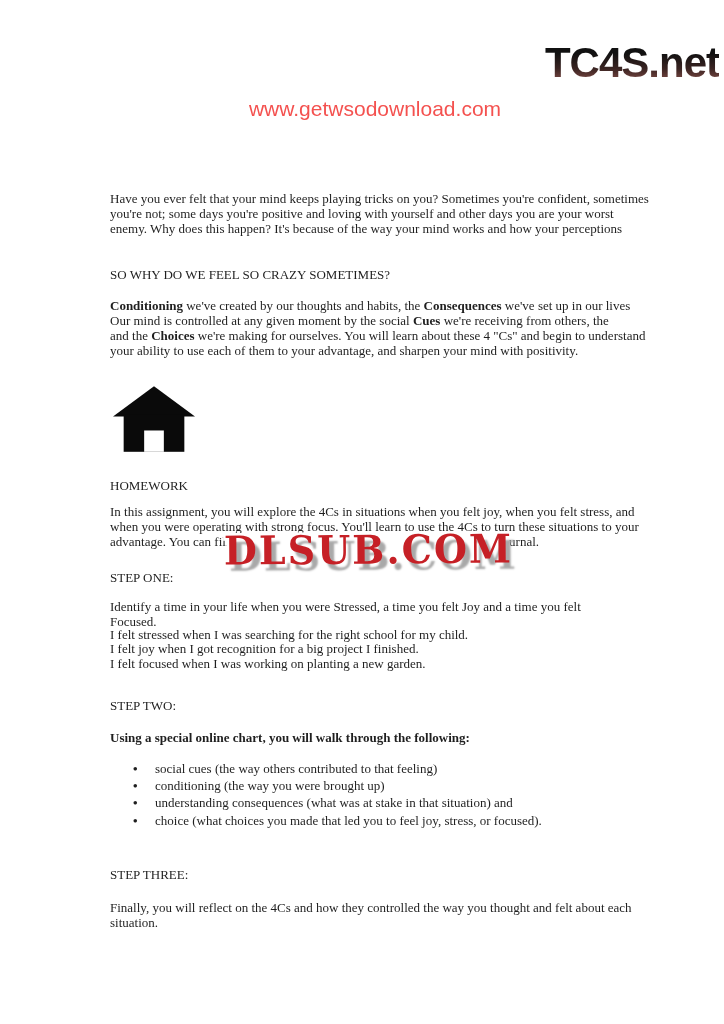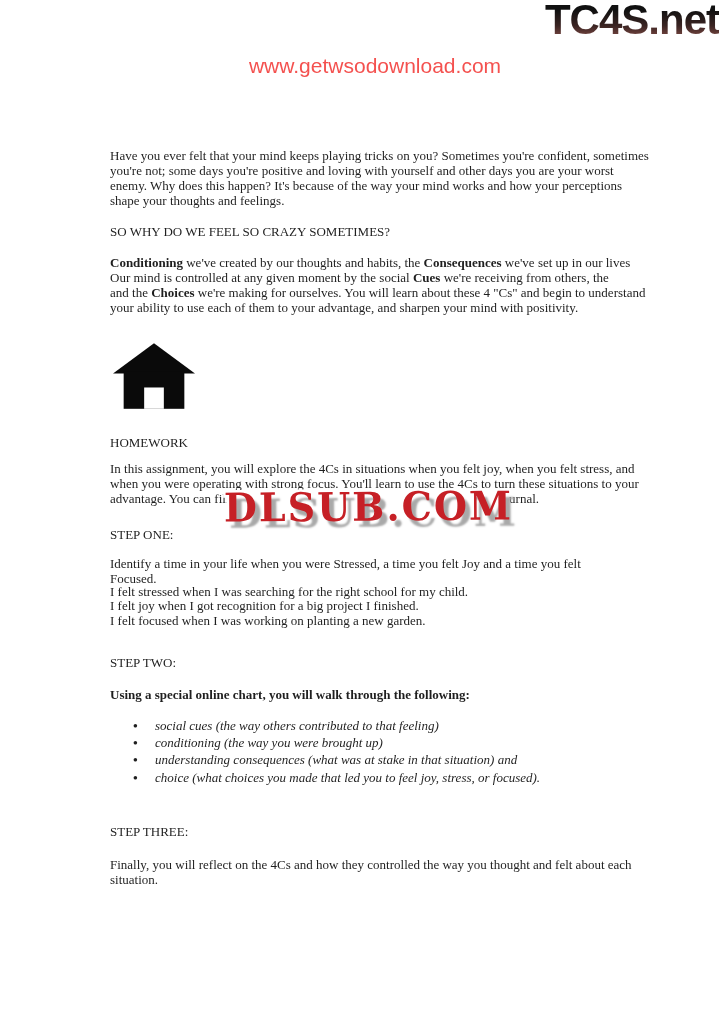--- a/index.html
+++ b/index.html
@@ -1,17 +1,17 @@
 <!DOCTYPE html>
 <html><head>
 <meta charset="utf-8">
 <style>
   html,body{margin:0;padding:0;background:#fff;}
   .page{position:relative;width:724px;height:884px;background:#ffffff;overflow:hidden;
-        font-family:"Liberation Serif",serif;color:#1f1f1f;}
+        font-family:"Liberation Serif",serif;color:#1f1f1f;margin-top:43px;}
   .abs{position:absolute;left:110px;width:514px;font-size:13px;line-height:15px;}
   .b{font-weight:bold;}
   .i{}
   .ln{white-space:nowrap;}
 
   
   .tc4s{position:absolute;top:-4px;right:5px;
         font-family:"Liberation Sans",sans-serif;font-weight:700;font-size:42px;letter-spacing:-1px;
         background:linear-gradient(180deg,#111111 30%,#3a2422 62%,#8a514b 92%,#96605a 100%);
         -webkit-background-clip:text;background-clip:text;color:transparent;}
@@ -30,42 +30,41 @@
   .footerlogo{position:absolute;top:980px;right:8px;
          font-family:"Liberation Sans",sans-serif;font-weight:700;font-size:21px;letter-spacing:.5px;
          background:linear-gradient(180deg,#dd9295 15%,#c05b60 70%,#ab4046 100%);
          -webkit-background-clip:text;background-clip:text;color:transparent;
          -webkit-text-stroke:2px #41090d;paint-order:stroke fill;
          text-shadow:0 0 3px #cfcfcf,2px 2px 2px #c4c4c4,-2px 2px 2px #c4c4c4,2px -2px 2px #c4c4c4,-2px -2px 2px #c4c4c4;}
 
   .house{position:absolute;left:113px;top:343px;width:82px;height:66px;fill:#0a0a0a;}
 
   .bullets{margin:0;padding:0;}
-  .bullets li{list-style:none;position:relative;padding-left:45px;line-height:17.2px;font-style:italic;}
+  .bullets li{list-style:none;position:relative;padding-left:45px;line-height:17.2px;}
   .bullets li::before{content:"\2022";position:absolute;left:23px;font-weight:bold;}
 
   .ex{line-height:14.3px;}
   .hwp{line-height:15px;}
   .l3right{position:absolute;left:389px;}
 </style>
 </head>
 <body>
 
 <div class="page">
 
   <div class="tc4s">TC4S.net</div>
 
   <div class="url">www.getwsodownload.com</div>
 
 
   <div class="abs" style="top:148px">
     <div class="ln"><span>Have you ever felt that your mind keeps playing tricks on you? Sometimes you're confident, sometimes</span></div>
     <div class="ln"><span>you're not; some days you're positive and loving with yourself and other days you are your worst</span></div>
     <div class="ln"><span>enemy. </span><span class="i">Why</span><span> does this happen? It's because of the way your mind works and how your perceptions</span></div>
-    <div class="ln"><span>shape your thoughts and feelings.</span></div>
   </div>
 
   <div class="abs" style="top:224px">SO WHY DO WE FEEL SO CRAZY SOMETIMES?</div>
 
   <div class="abs" style="top:255px">
     <div class="ln"><span class="b">Conditioning</span><span> we've created by our thoughts and habits, the </span><span class="b">Consequences</span><span> we've set up in our lives</span></div>
     <div class="ln"><span>Our mind is controlled at any given moment by the social </span><span class="b">Cues</span><span> we're receiving from others, the</span></div>
     <div class="ln"><span>and the </span><span class="b">Choices</span><span> we're making for ourselves. You will learn about these 4 "Cs" and begin to understand</span></div>
     <div class="ln"><span>your ability to use each of them to your advantage, and sharpen your mind with positivity.</span></div>
   </div>

